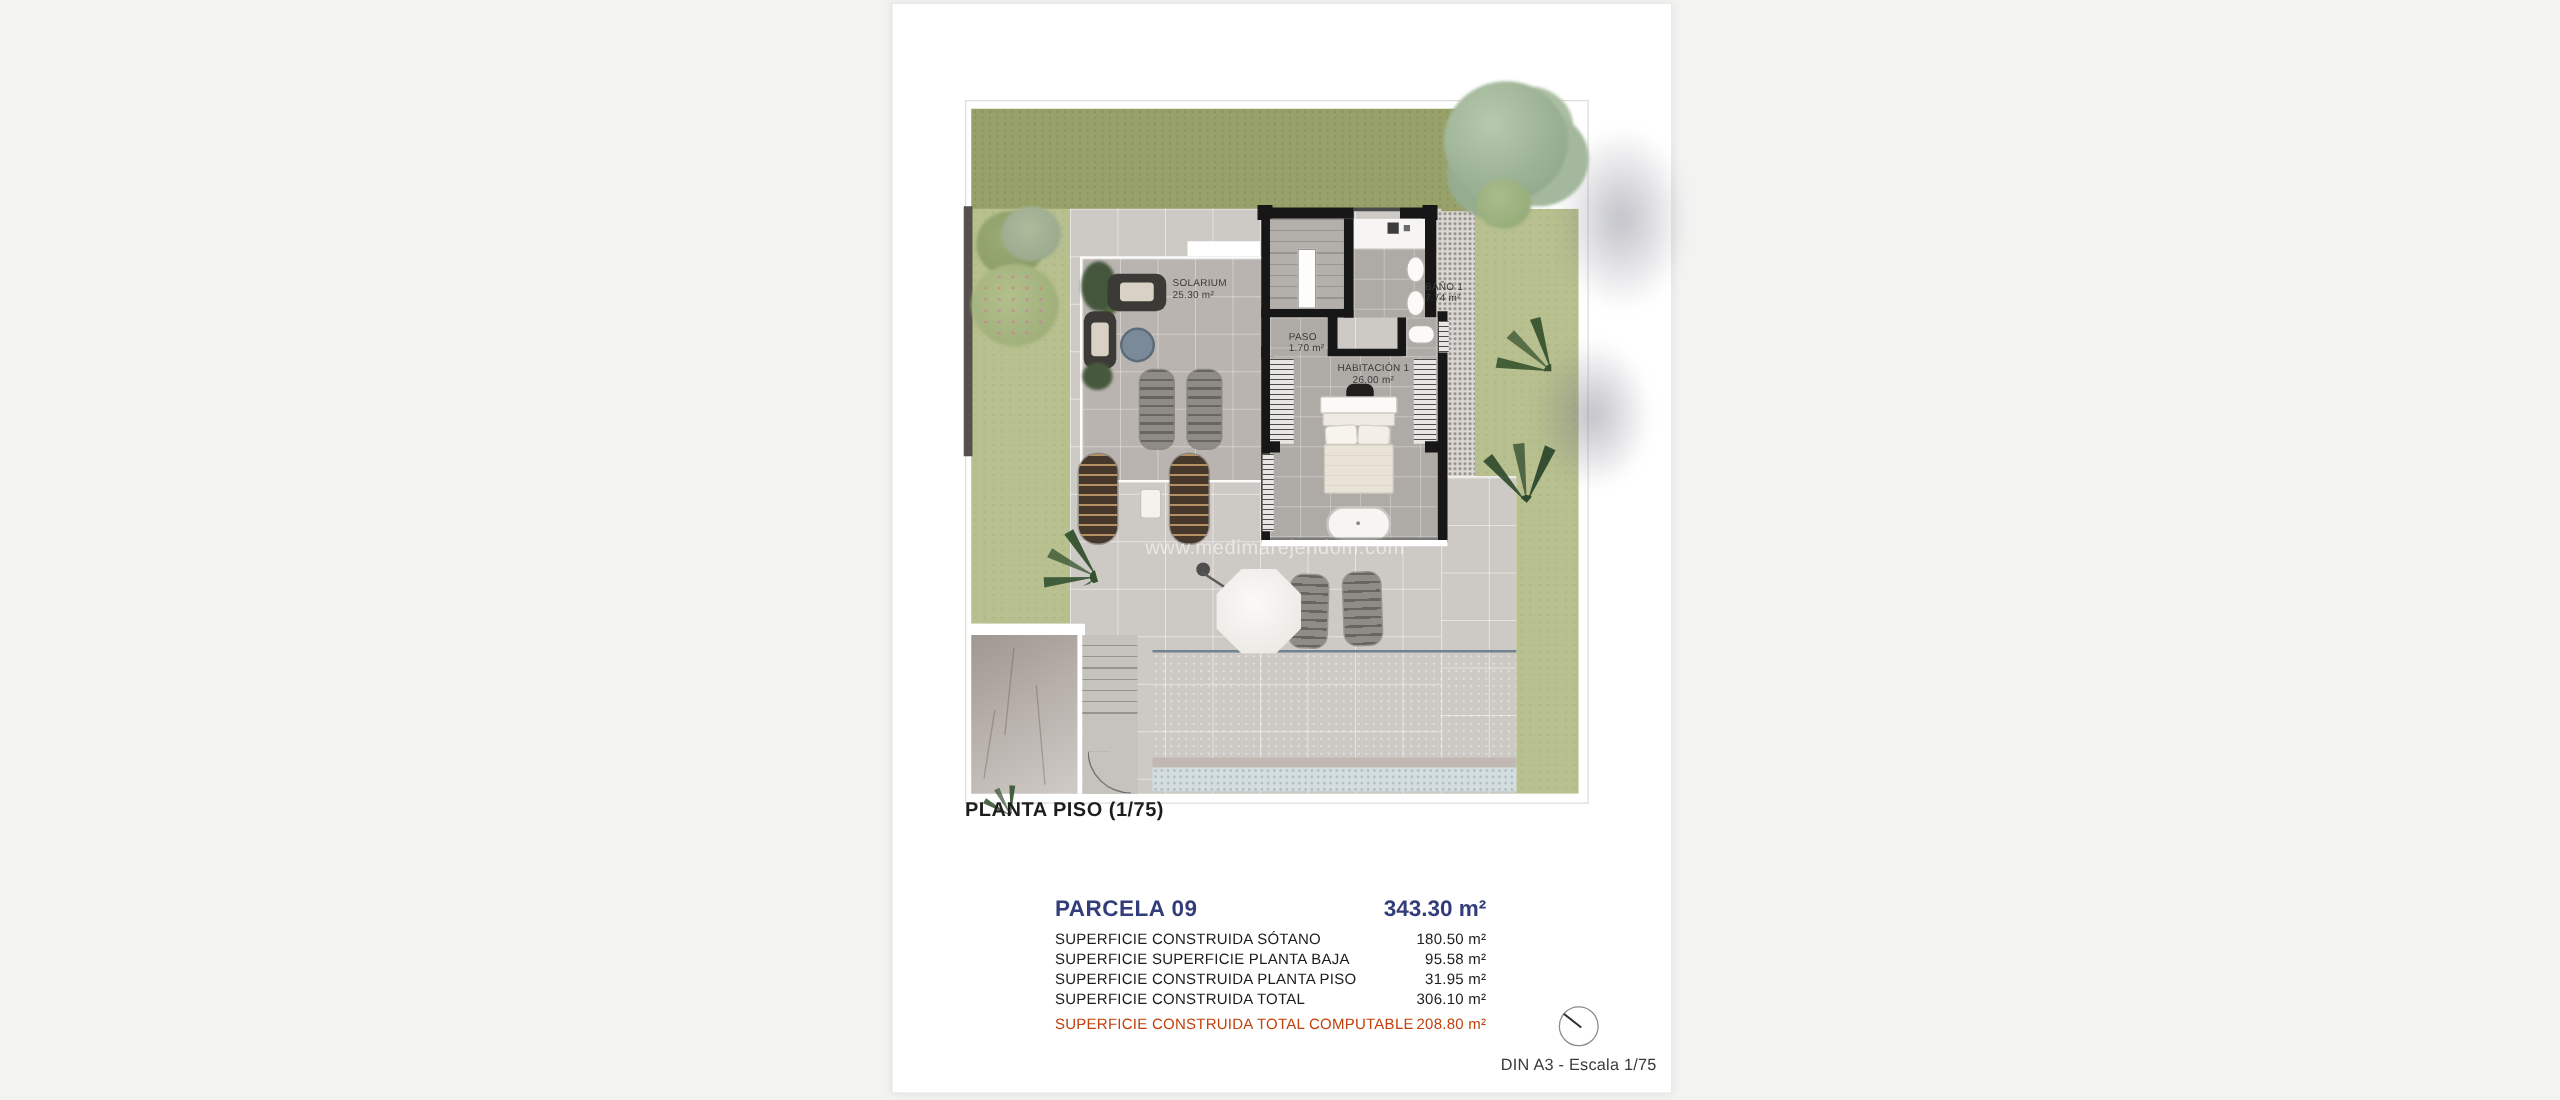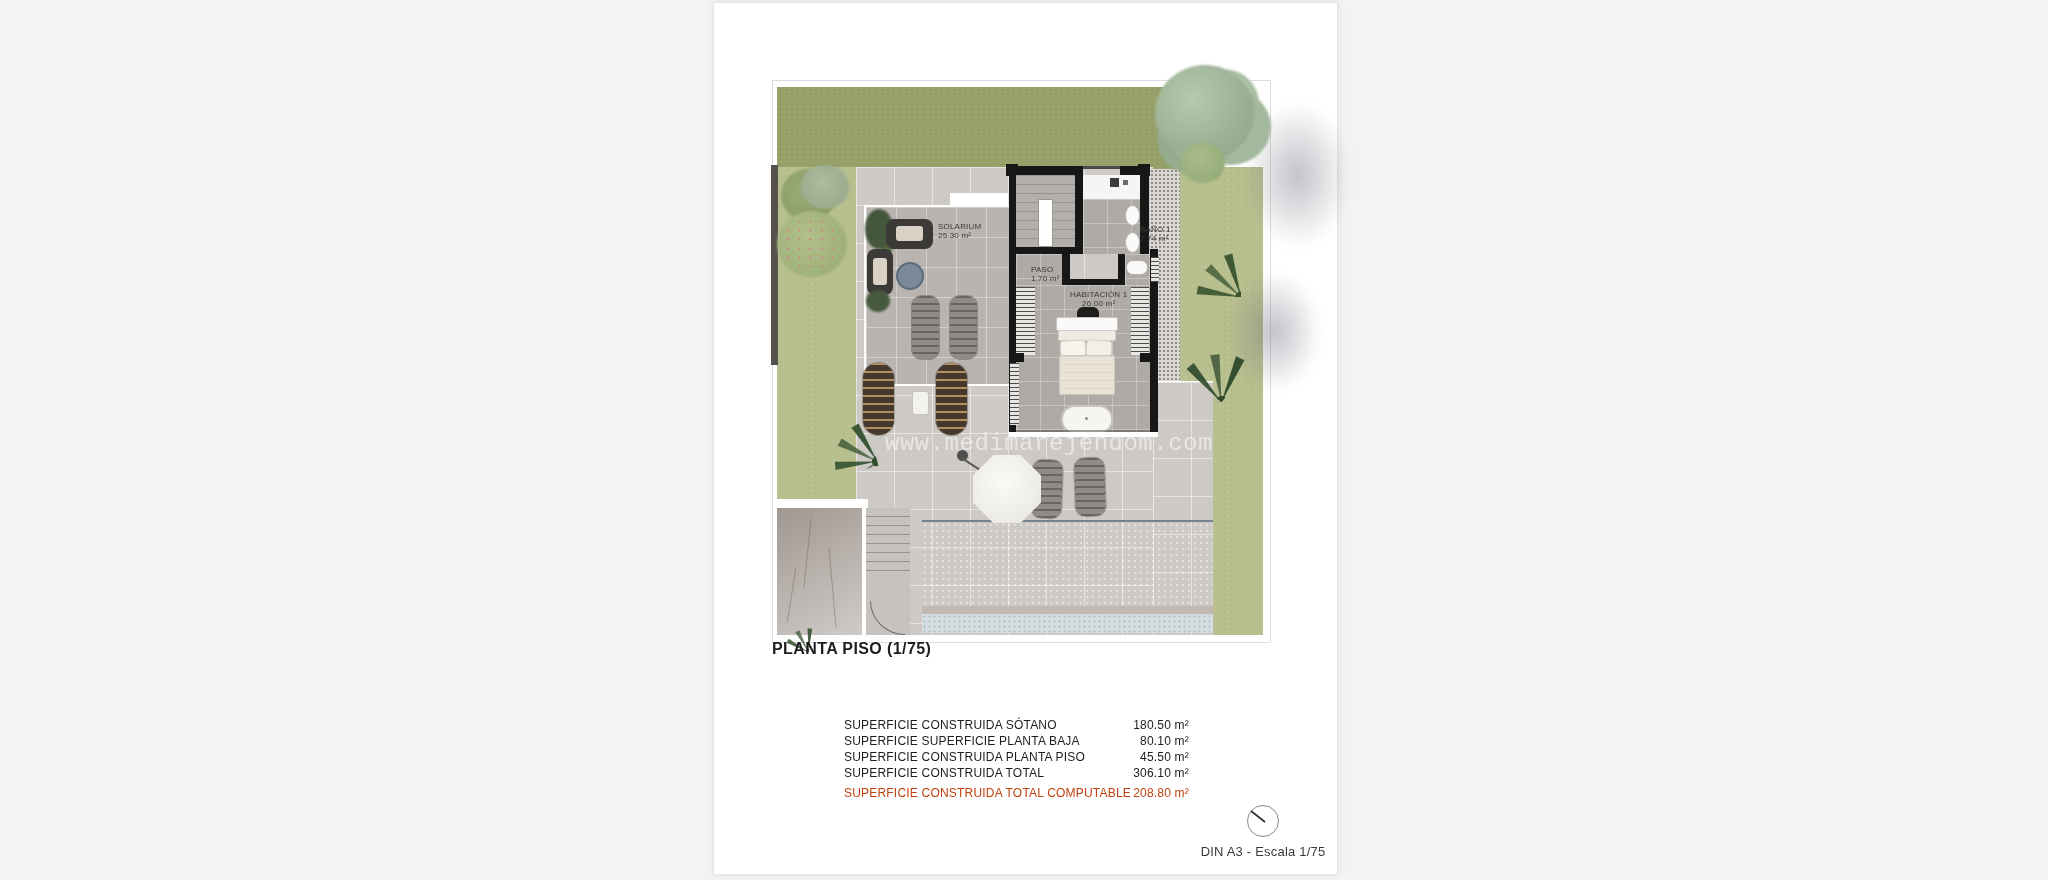--- a/index.html
+++ b/index.html
@@ -32,21 +32,21 @@
   .hatch{background:#e8e6e2;background-image:repeating-linear-gradient(180deg,#4c4c4c 0 1px,transparent 1px 4px);}
   .lounger{border-radius:10px;background:#8f8b87;background-image:repeating-linear-gradient(180deg,rgba(0,0,0,.28) 0 2px,transparent 2px 7px);box-shadow:0 0 0 1px rgba(70,70,70,.4);}
   .lounger.dark{border-radius:15px;background:#46392c;background-image:repeating-linear-gradient(180deg,rgba(199,160,109,.85) 0 2px,transparent 2px 8px);}
   .sofa{background:#3b3a37;border-radius:8px;}
   .cushion{background:#d9d2c4;border-radius:3px;}
   .blob{border-radius:50%;filter:blur(1.2px);}
   .shadow-blob{background:radial-gradient(ellipse at center,rgba(108,110,124,.42),rgba(108,110,124,0) 68%);filter:blur(5px);}
   .flowers{border-radius:50%;background-image:radial-gradient(rgba(205,125,150,.95) 1.1px,transparent 1.6px);background-size:11px 9px;opacity:.8;}
   .room-label{font-size:8px;line-height:9px;color:#3a3a3a;letter-spacing:.2px;white-space:nowrap;}
   .room-label span{display:block;}
-  .watermark{font-family:Liberation Mono, monospace;font-size:24px;letter-spacing:.5px;color:rgba(255,255,255,.55);text-align:center;white-space:nowrap;z-index:40;margin-left:15px;}
+  .watermark{font-family:Liberation Sans, sans-serif;font-size:16px;letter-spacing:.5px;color:rgba(255,255,255,.55);text-align:center;white-space:nowrap;z-index:40;}
   .glassline{background:rgba(80,80,80,.55);}
   .octagon{clip-path:polygon(30% 0,70% 0,100% 30%,100% 70%,70% 100%,30% 100%,0 70%,0 30%);background:radial-gradient(circle at 45% 40%,#fbfaf8,#eceae5 75%,#dddad4);}
   .tub{background:#f6f5f2;border:2px solid #c9c6c1;border-radius:14px;}
   
   .plan-title{left:58px;top:637px;font-size:16px;font-weight:700;letter-spacing:.4px;color:#1d1d1d;}
   .summary{left:130px;top:714px;width:345px;}
   .parcel-row{position:relative;height:26px;}
   .parcel-label{position:absolute;left:0;top:0;font-size:18px;font-weight:700;letter-spacing:.4px;color:#333d7c;}
   .parcel-area{position:absolute;right:0;top:0;font-size:18px;font-weight:700;color:#333d7c;}
   .srow{position:relative;height:16px;font-size:12px;color:#1c1c1c;letter-spacing:.2px;}
@@ -227,31 +227,35 @@
     <svg class="abs" style="left:-6px;top:512px;width:52px;height:52px;color:#3d5738;transform:rotate(20deg);" viewBox="-50 -50 100 100">
         <use href="#palm"></use>
       </svg>
 
     <div class="abs watermark" style="left:97px;top:349px;width:300px;">www.medimarejendom.com</div>
   </div>
 
   <div class="abs plan-title">PLANTA PISO (1/75)</div>
 
   <div class="abs summary">
+    <div class="parcel-row">
+      <span class="parcel-label">PARCELA 09</span>
+      <span class="parcel-area">343.30 m²</span>
+    </div>
     <div class="srow">
       <span class="lbl">SUPERFICIE CONSTRUIDA SÓTANO</span>
       <span class="val">180.50 m²</span>
     </div>
     <div class="srow">
       <span class="lbl">SUPERFICIE SUPERFICIE PLANTA BAJA</span>
-      <span class="val">80.10 m²</span>
+      <span class="val">95.58 m²</span>
     </div>
     <div class="srow">
       <span class="lbl">SUPERFICIE CONSTRUIDA PLANTA PISO</span>
-      <span class="val">45.50 m²</span>
+      <span class="val">31.95 m²</span>
     </div>
     <div class="srow">
       <span class="lbl">SUPERFICIE CONSTRUIDA TOTAL</span>
       <span class="val">306.10 m²</span>
     </div>
     <div class="srow muted">
       <span class="lbl">SUPERFICIE CONSTRUIDA TOTAL COMPUTABLE</span>
       <span class="val">208.80 m²</span>
     </div>
   </div>

